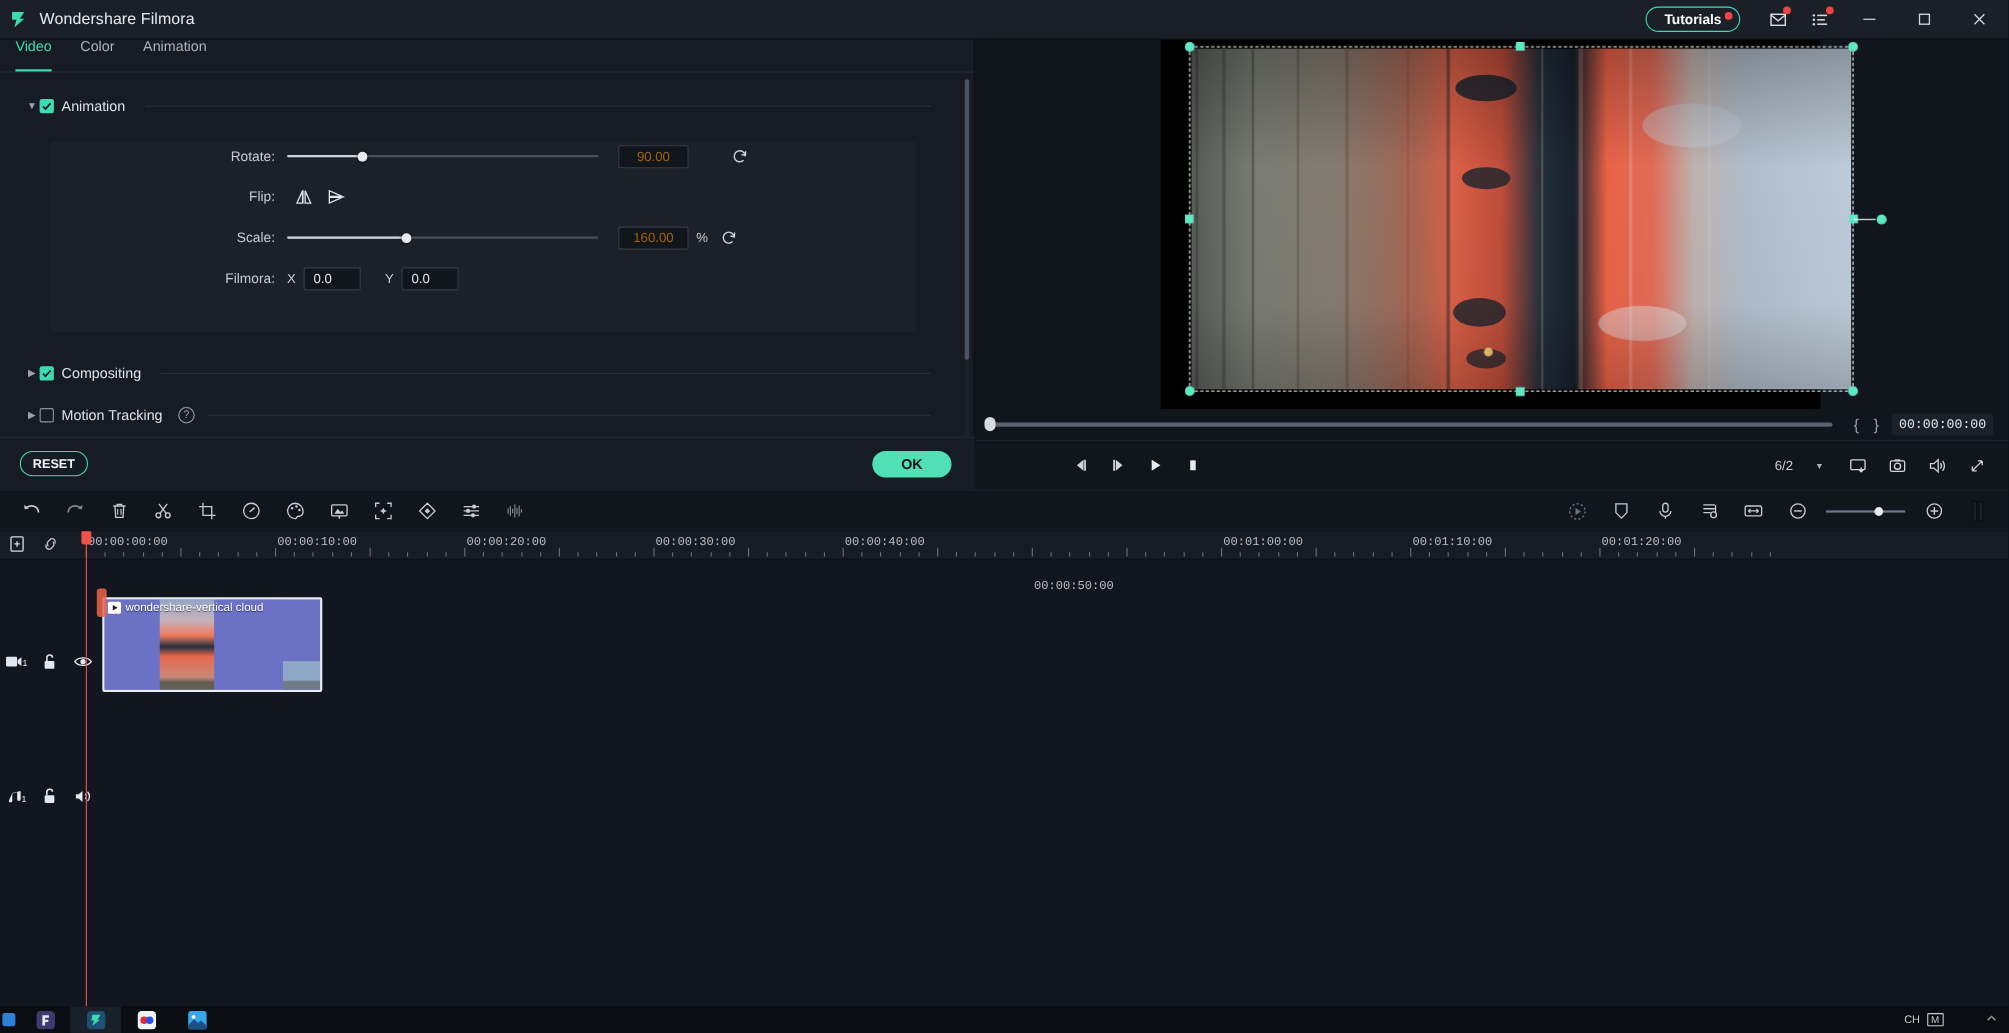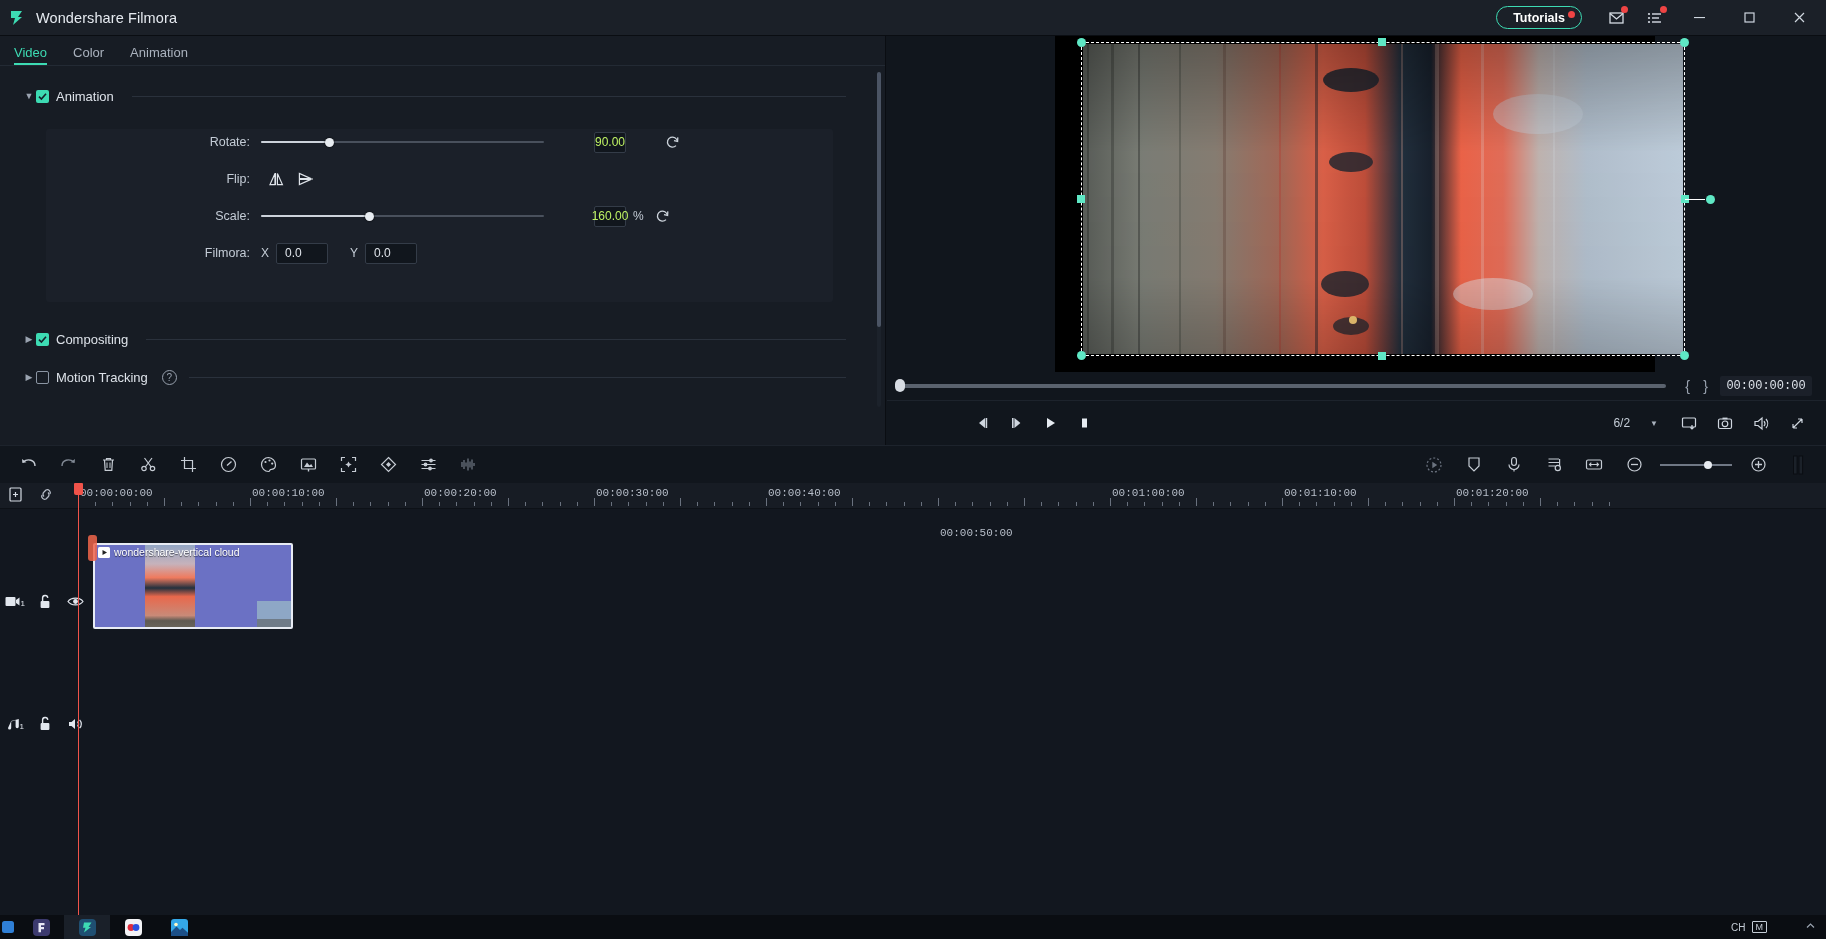--- a/index.html
+++ b/index.html
@@ -32,21 +32,21 @@
   .red-dot { position: absolute; width: 7px; height: 7px; border-radius: 50%; background: #ef4444; }
   .ic-btn { position: relative; width: 34px; height: 30px; display: flex; align-items: center; justify-content: center; cursor: pointer; }
   .win-btn { width: 46px; height: 36px; display: flex; align-items: center; justify-content: center; cursor: pointer; }
 
   
   .editpanel {
     position: absolute; left: 0; top: 36px; width: 886px; height: 409px;
     background: #171c24; border-right: 1px solid #0a0d12;
   }
   .tabs { height: 30px; display: flex; align-items: flex-end; padding-left: 14px; gap: 26px; border-bottom: 1px solid #232a34; }
-  .tab { font-size: 13px; color: #aab2be; padding-bottom: 5px; cursor: pointer; position: relative; }
+  .tab { font-size: 13px; color: #aab2be; padding-bottom: 16px; cursor: pointer; position: relative; }
   .tab.active { color: #3ddbb3; }
   .tab.active::after { content:''; position: absolute; left: 0; right: 0; bottom: 0; height: 2px; background: #3ddbb3; }
 
   .scrollarea { position: absolute; top: 31px; left: 0; width: 886px; height: 345px; overflow: hidden; }
   .scrollbar-track { position: absolute; right: 4px; top: 36px; width: 4px; height: 335px; background: #1c222b; border-radius: 2px; }
   .scrollbar-thumb { position: absolute; top: 0; left: 0; width: 4px; height: 255px; background: #4b5464; border-radius: 2px; }
 
   .section-head { display: flex; align-items: center; height: 22px; margin: 18px 0 0 22px; }
   .caret { width: 14px; color: #9aa3b0; font-size: 9px; display: flex; align-items: center; justify-content: center; cursor: pointer; }
   .cbox { width: 13px; height: 13px; border-radius: 2px; display: inline-flex; align-items: center; justify-content: center; margin-right: 7px; cursor: pointer; }
@@ -58,22 +58,22 @@
   .help-ic { margin-left: 14px; width: 15px; height: 15px; border: 1.2px solid #98a1ae; border-radius: 50%; font-size: 10px; color: #98a1ae; display:flex; align-items:center; justify-content:center; cursor: pointer; }
 
   .transform-body { margin: 10px 0 0 46px; width: 787px; height: 173px; background: #1b2029; border-radius: 3px; position: relative; }
   .row { display: flex; align-items: center; height: 26px; }
   .row-label { width: 215px; text-align: right; font-size: 12.5px; color: #c4ccd6; padding-right: 11px; }
   .slider { position: relative; width: 283px; height: 14px; display: flex; align-items: center; cursor: pointer; }
   .slider .trail { position: absolute; left: 0; right: 0; height: 2px; background: #49505c; border-radius: 1px; }
   .slider .fill { position: absolute; left: 0; height: 2px; background: #cdd3db; border-radius: 1px; }
   .slider .knob { position: absolute; width: 9px; height: 9px; border-radius: 50%; background: #e8ecf1; box-shadow: 0 0 2px #000; }
   .numbox {
-    width: 32px; height: 21px; background: #11161d; border: 1px solid #343c48; border-radius: 2px;
-    font-size: 12px; color: #bef264; display: flex; align-items: center; justify-content: center; cursor: text; margin-left: 32px;
+    width: 64px; height: 21px; background: #11161d; border: 1px solid #343c48; border-radius: 2px;
+    font-size: 12px; color: #a16207; display: flex; align-items: center; justify-content: center; cursor: text;
   }
   .pct { font-size: 12px; color: #c4ccd6; margin-left: 7px; }
   .reset-ic { width: 22px; height: 22px; display: flex; align-items: center; justify-content: center; cursor: pointer; }
   .flip-ic { width: 30px; height: 22px; display: flex; align-items: center; justify-content: center; cursor: pointer; }
   .axis-lab { font-size: 12px; color: #c4ccd6; margin: 0 7px 0 0; }
   .posbox { width: 52px; height: 21px; background: #11161d; border: 1px solid #343c48; border-radius: 2px;
     font-size: 12px; color: #dfe4ea; display: flex; align-items: center; padding-left: 8px; cursor: text; }
 
   .panel-footer {
     position: absolute; bottom: 0; left: 0; width: 886px; height: 48px; background: #171c24;
@@ -310,20 +310,24 @@
         <span class="sec-label">Motion Tracking</span>
         <span class="help-ic">?</span>
         <span class="sec-rule" style="margin-left:12px"></span>
       </div>
     </div>
 
     <div class="scrollbar-track">
       <div class="scrollbar-thumb"></div>
     </div>
 
+    <div class="panel-footer">
+      <div class="reset-btn">RESET</div>
+      <div class="ok-btn">OK</div>
+    </div>
   </div>
 
   <div class="preview">
     <div class="stage">
 
       <svg class="videoimg" viewBox="0 0 600 310" preserveAspectRatio="none">
         <defs>
           <linearGradient id="sky" x1="0" y1="0" x2="1" y2="0">
             <stop offset="0" stop-color="#5b5f5a"></stop>
               <stop offset="0.10" stop-color="#7e8179"></stop>

